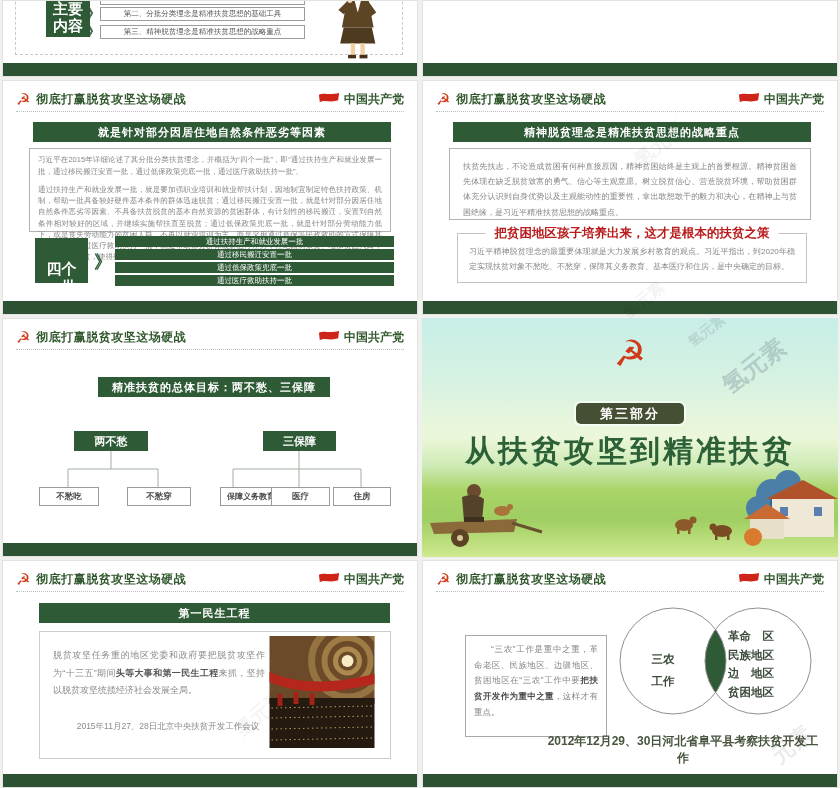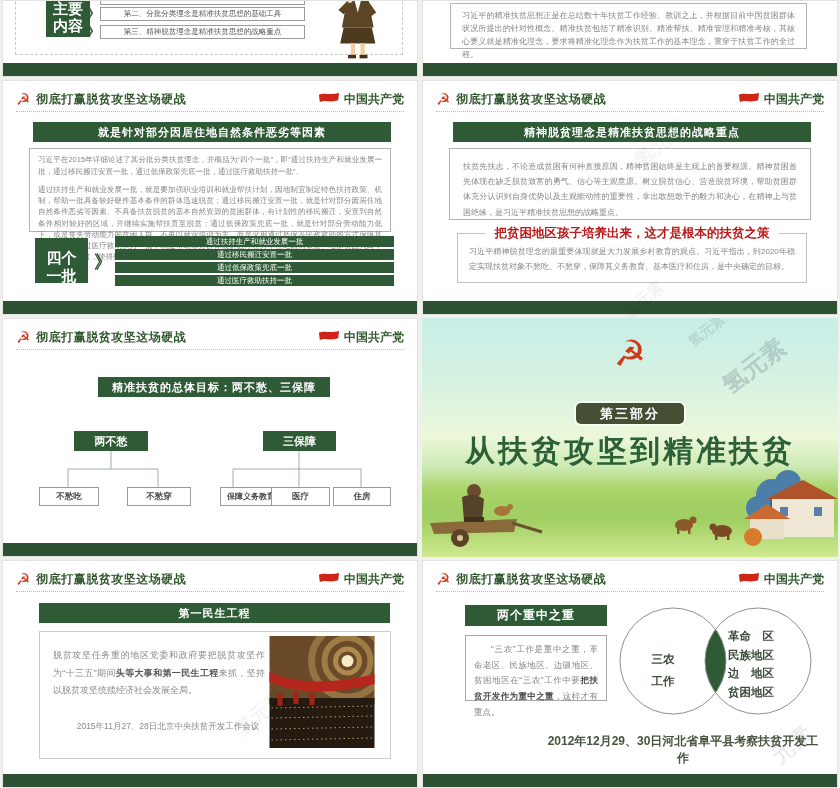--- a/index.html
+++ b/index.html
@@ -81,44 +81,41 @@
         <rect x="34" y="80" width="5" height="14" fill="#f3cfa4"></rect>
         <rect x="45" y="80" width="5" height="14" fill="#f3cfa4"></rect>
         <rect x="31" y="93" width="9" height="4" fill="#4a2e18"></rect>
         <rect x="44" y="93" width="9" height="4" fill="#4a2e18"></rect>
       </svg>
     </span>
     <div class="footerbar"></div>
   </div>
 
   <div class="slide" style="left:422px;top:0;width:416px;height:77px;">
-    <div class="tbox" style="left:27px;right:30px;top:2px;height:46px;padding:5px 11px;">
-      <div class="para" style="line-height:13px;">习近平的精准扶贫思想正是在总结数十年扶贫工作经验、教训之上，并根据目前中国贫困群体状况所提出的针对性概念。精准扶贫包括了精准识别、精准帮扶、精准管理和精准考核，其核心要义就是精准化理念，要求将精准化理念作为扶贫工作的基本理念，贯穿于扶贫工作的全过程。</div>
-    </div>
     <div class="footerbar"></div>
   </div>
 
   <div class="slide" style="left:2px;top:80px;width:416px;height:235px;">
     <div class="hdr">
       <span class="emblem">☭</span>
       <span class="hdr-title">彻底打赢脱贫攻坚这场硬战</span>
       <span class="hdr-right">
         <span><svg width="22" height="13" viewBox="0 0 24 14">
               <path d="M1,3 C7,0 11,4 23,1 L22,9 C13,12 8,8 2,11 Z" fill="#cf2418"></path>
             </svg></span>
         <span class="hdr-party">中国共产党</span>
       </span>
     </div>
     <div class="banner" style="left:30px;right:26px;top:41px;">就是针对部分因居住地自然条件恶劣等因素</div>
     <div class="tbox" style="left:26px;right:26px;top:67px;height:84px;padding:5px 8px;">
       <div class="para" style="font-size:7.5px;">习近平在2015年详细论述了其分批分类扶贫理念，并概括为“四个一批”，即“通过扶持生产和就业发展一批，通过移民搬迁安置一批，通过低保政策兜底一批，通过医疗救助扶持一批”。</div>
       <div class="para" style="font-size:7.5px;margin-top:5px;line-height:1.5;">通过扶持生产和就业发展一批，就是要加强职业培训和就业帮扶计划，因地制宜制定特色扶持政策、机制，帮助一批具备较好硬件基本条件的群体迅速脱贫；通过移民搬迁安置一批，就是针对部分因居住地自然条件恶劣等因素、不具备扶贫脱贫的基本自然资源的贫困群体，有计划性的移民搬迁，安置到自然条件相对较好的区域，并继续实施帮扶直至脱贫；通过低保政策兜底一批，就是针对部分劳动能力低下，或是丧失劳动能力的贫困人群，不再以就业培训为主，而是采用通过低保等民政救助的方式保障其基本生活；通过医疗救助扶持一批，就是帮助部分群体缓解医疗压力，杜绝因病致贫、增加贫困人口，也防止因病返贫，使得扶贫工作倒退。</div>
     </div>
     <div class="gsquare" style="left:32px;top:157px;width:53px;height:45px;font-size:15px;">
-      <div style="margin-top:11px;line-height:1.2;text-align:center;">
+      <div style="margin-top:22px;line-height:1.2;text-align:center;">
         <div>四个</div>
         <div>一批</div>
       </div>
     </div>
     <span class="chev" style="left:91px;top:169px;font-size:18px;">》</span>
     <div class="gbar" style="left:112px;right:23px;top:155px;"><span>通过扶持生产和就业发展一批</span></div>
     <div class="gbar" style="left:112px;right:23px;top:168px;"><span>通过移民搬迁安置一批</span></div>
     <div class="gbar" style="left:112px;right:23px;top:181px;"><span>通过低保政策兜底一批</span></div>
     <div class="gbar" style="left:112px;right:23px;top:194px;"><span>通过医疗救助扶持一批</span></div>
     <div class="footerbar"></div>
@@ -278,22 +275,21 @@
     <div class="hdr">
       <span class="emblem">☭</span>
       <span class="hdr-title">彻底打赢脱贫攻坚这场硬战</span>
       <span class="hdr-right">
         <span><svg width="22" height="13" viewBox="0 0 24 14">
               <path d="M1,3 C7,0 11,4 23,1 L22,9 C13,12 8,8 2,11 Z" fill="#cf2418"></path>
             </svg></span>
         <span class="hdr-party">中国共产党</span>
       </span>
     </div>
-    <div class="banner" style="left:42px;width:142px;top:44px;height:21px;line-height:21px;font-size:12px;">两个重中之重</div>
-    <div class="tbox" style="left:42px;width:142px;top:74px;height:66px;border-color:#a8a8a8;padding:6px 8px;">
+    <div class="tbox" style="left:42px;width:142px;top:74px;height:102px;border-color:#a8a8a8;padding:6px 8px;">
       <div class="para" style="font-size:8.5px;line-height:1.85;text-indent:2em;">
         <span>“三农”工作是重中之重，革命老区、民族地区、边疆地区、贫困地区在“三农”工作中要</span><b style="color:#4c4c4c;">把扶贫开发作为重中之重</b><span>，这样才有重点。</span>
       </div>
     </div>
     <span style="position:absolute;left:180px;top:40px;">
       <svg width="230" height="125" viewBox="0 0 230 125">
         <defs>
             <clipPath id="vennclip">
               <circle cx="70" cy="60" r="53"></circle>
             </clipPath>

